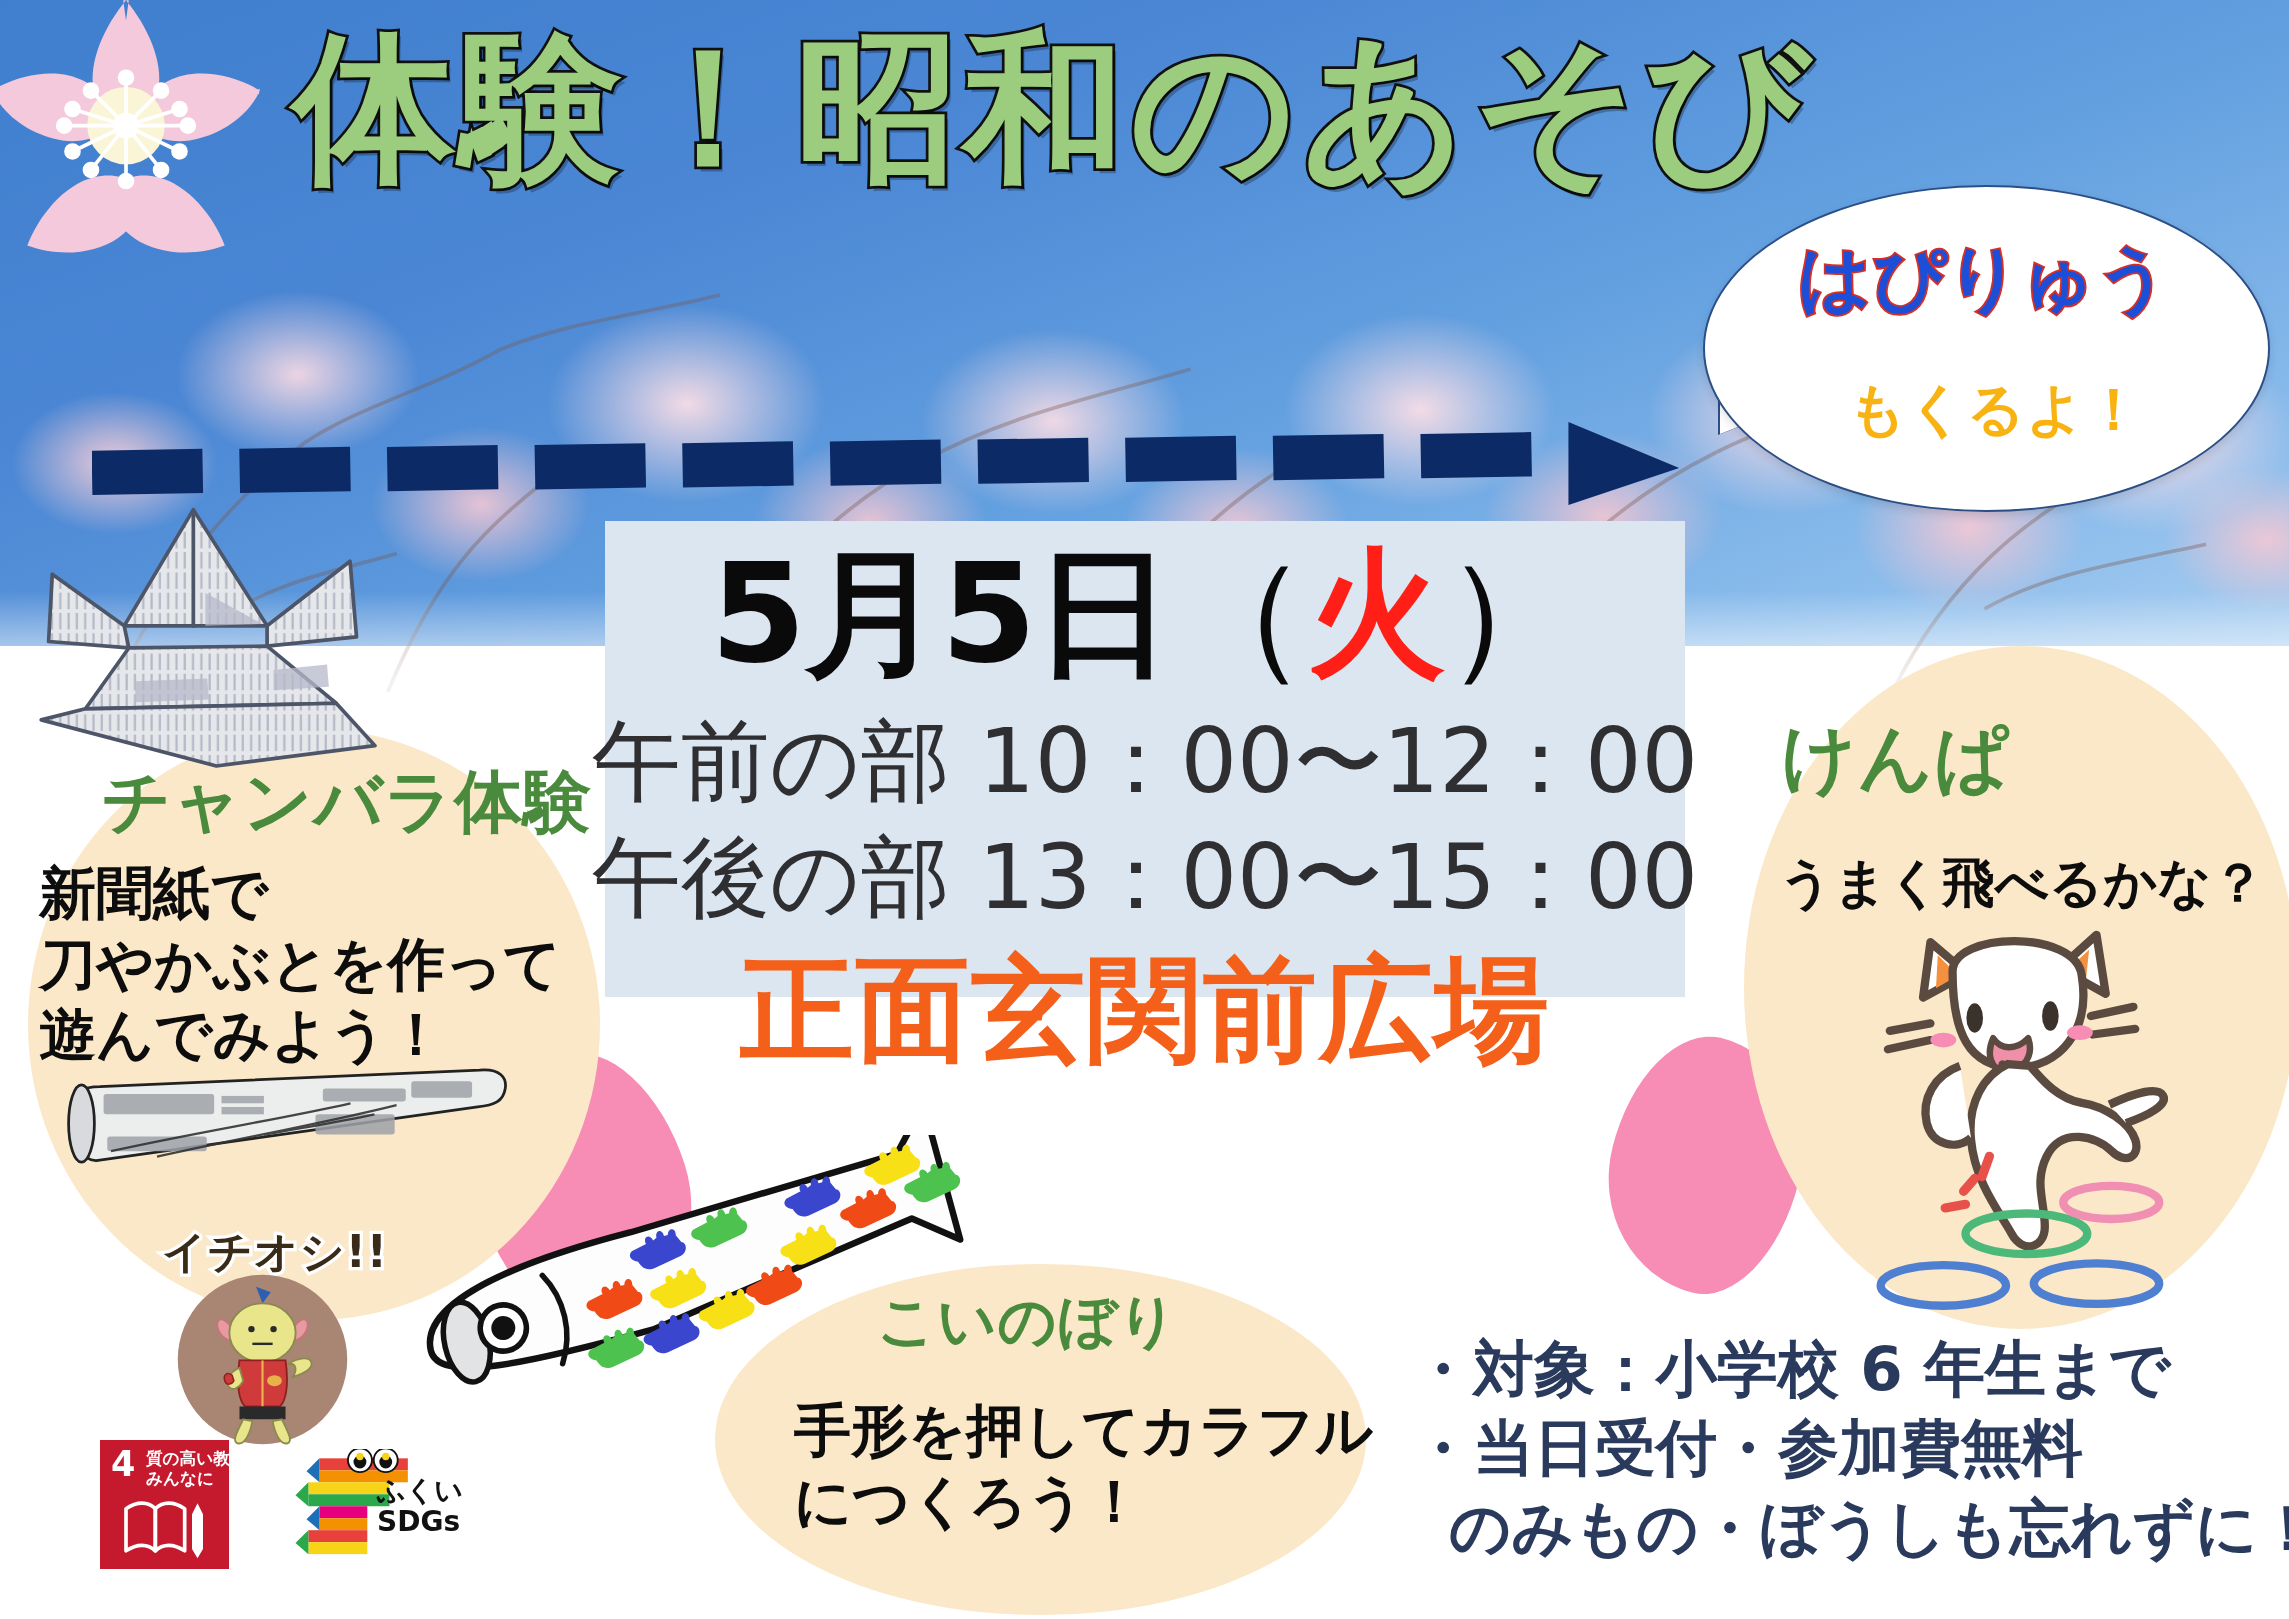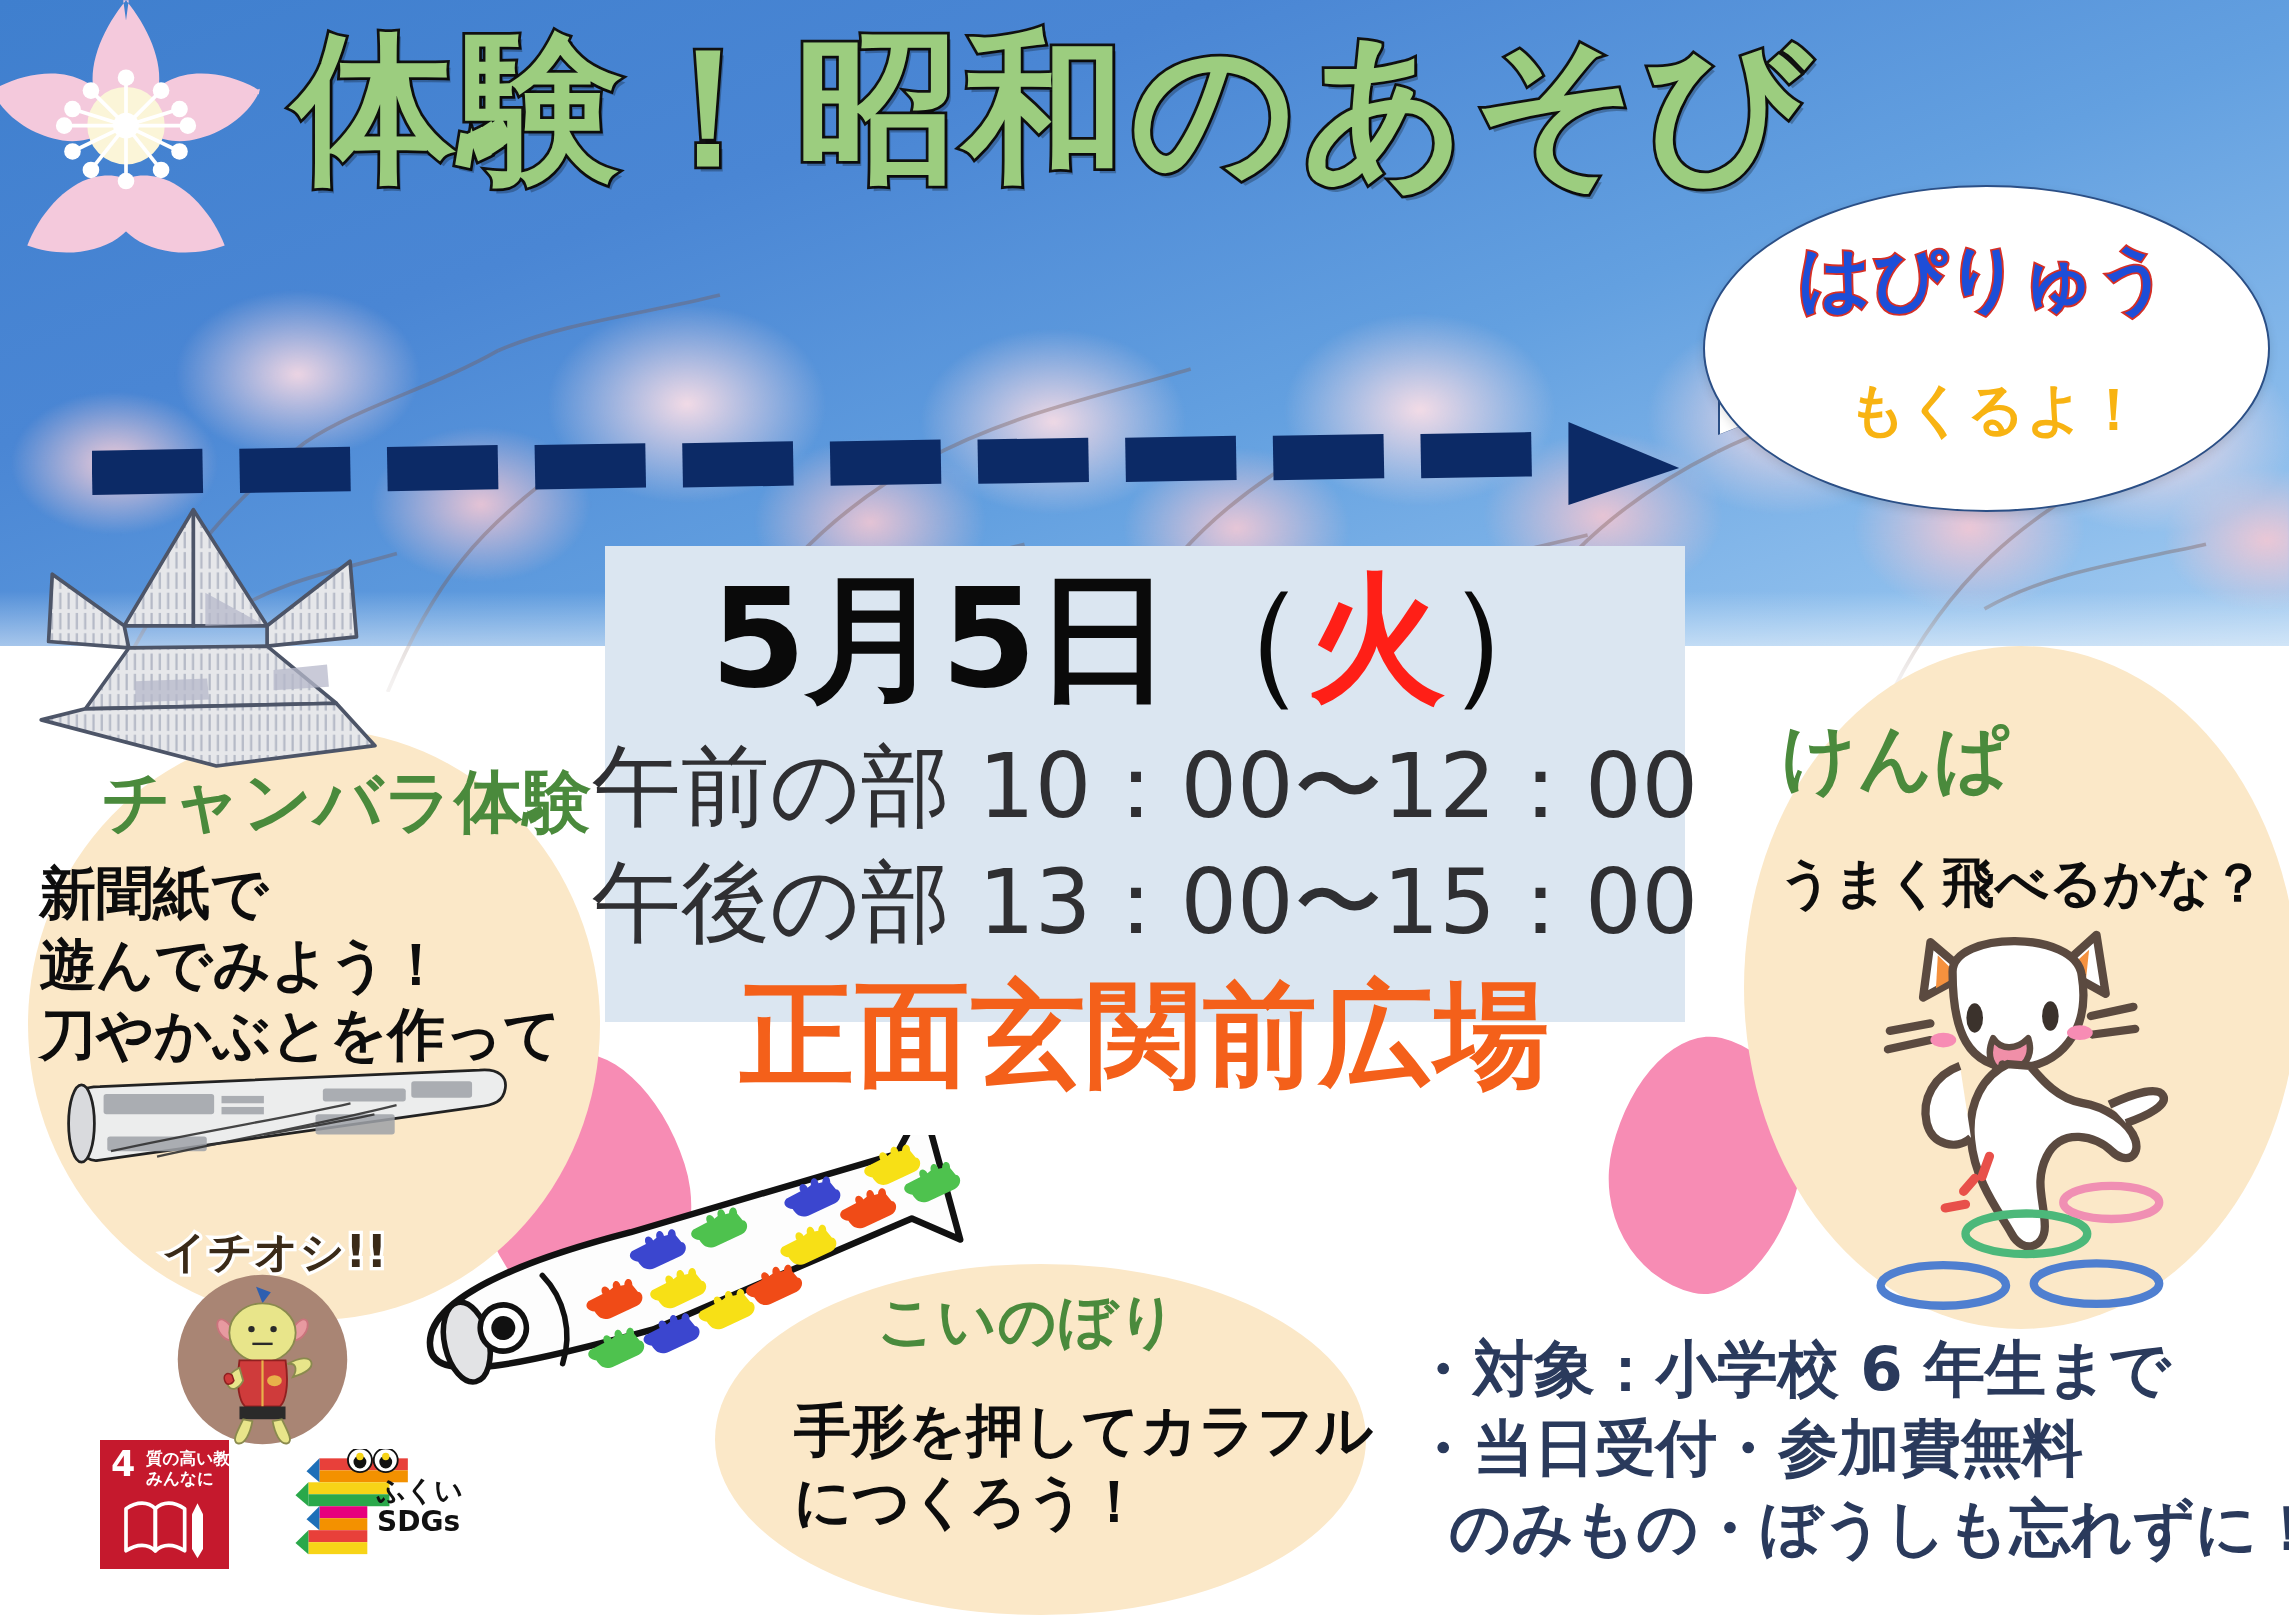--- a/index.html
+++ b/index.html
@@ -103,21 +103,21 @@
   }
   .bubble-line2{
     position:absolute;left:52%;top:196px;transform:translateX(-50%);
     font-size:57px;line-height:1;font-weight:700;letter-spacing:0.9px;
     color:#f8b312;
     white-space:nowrap;
   }
 
   
   .info-panel{
-    position:absolute;left:605px;top:546px;width:1080px;height:476px;
+    position:absolute;left:605px;top:521px;width:1080px;height:476px;
     background:#dbe6f1;
   }
   .info-date{
     position:absolute;left:50%;top:24px;transform:translateX(-50%);
     font-size:138px;line-height:1;font-weight:700;color:#0a0a0a;
     white-space:nowrap;letter-spacing:-1.8px;
   }
   .info-date .kakko{font-weight:500;}
   .info-date .kayo{color:#ff1f17;}
   .info-am,.info-pm{
@@ -444,22 +444,22 @@
     </g>
     <ellipse cx="176" cy="352" rx="66" ry="22" fill="none" stroke="#4cb87a" stroke-width="9"></ellipse>
     <ellipse cx="268" cy="318" rx="52" ry="18" fill="none" stroke="#f08fb3" stroke-width="9"></ellipse>
     <ellipse cx="86" cy="408" rx="68" ry="22" fill="none" stroke="#4f7fd0" stroke-width="9"></ellipse>
     <ellipse cx="252" cy="406" rx="68" ry="22" fill="none" stroke="#4f7fd0" stroke-width="9"></ellipse>
   </svg>
 
   <div class="callout-title t-chanbara">チャンバラ体験</div>
   <div class="callout-body b-chanbara">
     <div>新聞紙で</div>
+    <div>刀やかぶとを作って</div>
     <div>遊んでみよう！</div>
-    <div>刀やかぶとを作って</div>
   </div>
 
   <div class="callout-title t-kenpa">けんぱ</div>
   <div class="callout-body b-kenpa">
     <div>うまく飛べるかな？</div>
   </div>
 
   <div class="callout-title t-koinobori">こいのぼり</div>
   <div class="callout-body b-koinobori">
     <div>手形を押してカラフル</div>

